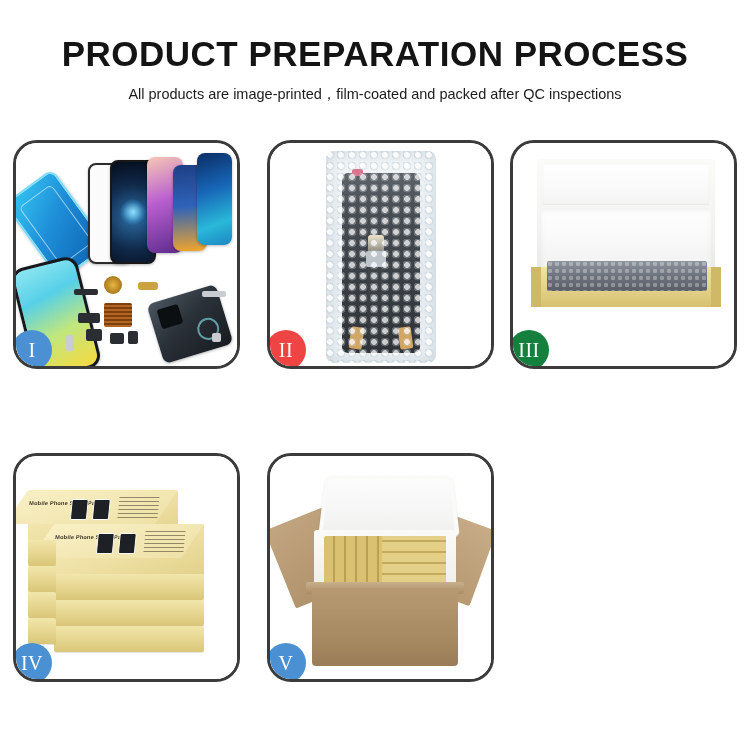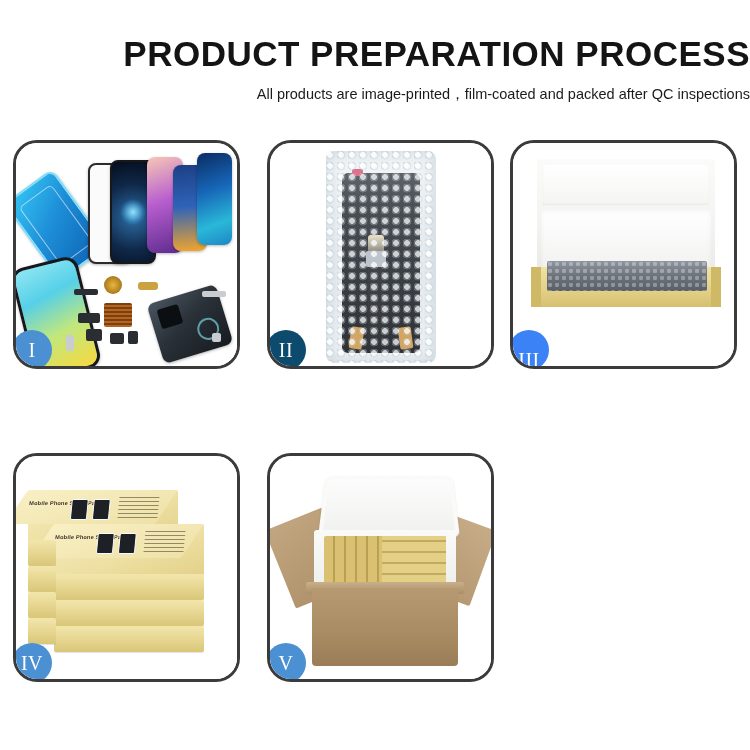--- a/index.html
+++ b/index.html
@@ -14,21 +14,21 @@
     overflow: hidden;
     font-family: "Liberation Sans", sans-serif;
     color: #111;
   }
 
   
   .header {
     position: absolute;
     left: 0; top: 0;
     width: 750px;
-    text-align: right;
+    text-align: center;
   }
   .page-title {
     margin: 0;
     padding-top: 36px;
     font-size: 35px;
     font-weight: bold;
     letter-spacing: 0.5px;
     line-height: 1.05;
     color: #141414;
     white-space: nowrap;
@@ -86,22 +86,22 @@
     align-items: center;
     justify-content: center;
     font-family: "Liberation Serif", serif;
     font-size: 20px;
     line-height: 1;
     letter-spacing: 0.5px;
     z-index: 9;
     left: -4px;
     bottom: -4px;
   }
-  .badge.b2 { background: #0c4a6e; }
-  .badge.b3 { background: #3b82f6; align-items: flex-end; }
+  .badge.b2 { background: #ef4444; }
+  .badge.b3 { background: #15803d; }
   .badge.b6 { background: #62a5dd; }
 
   
   .ph-screen {
     position: absolute;
     border-radius: 9px;
     box-shadow: 0 1px 3px rgba(0,0,0,.28);
   }
   .s-blue {
     left: 10px; top: 34px;

